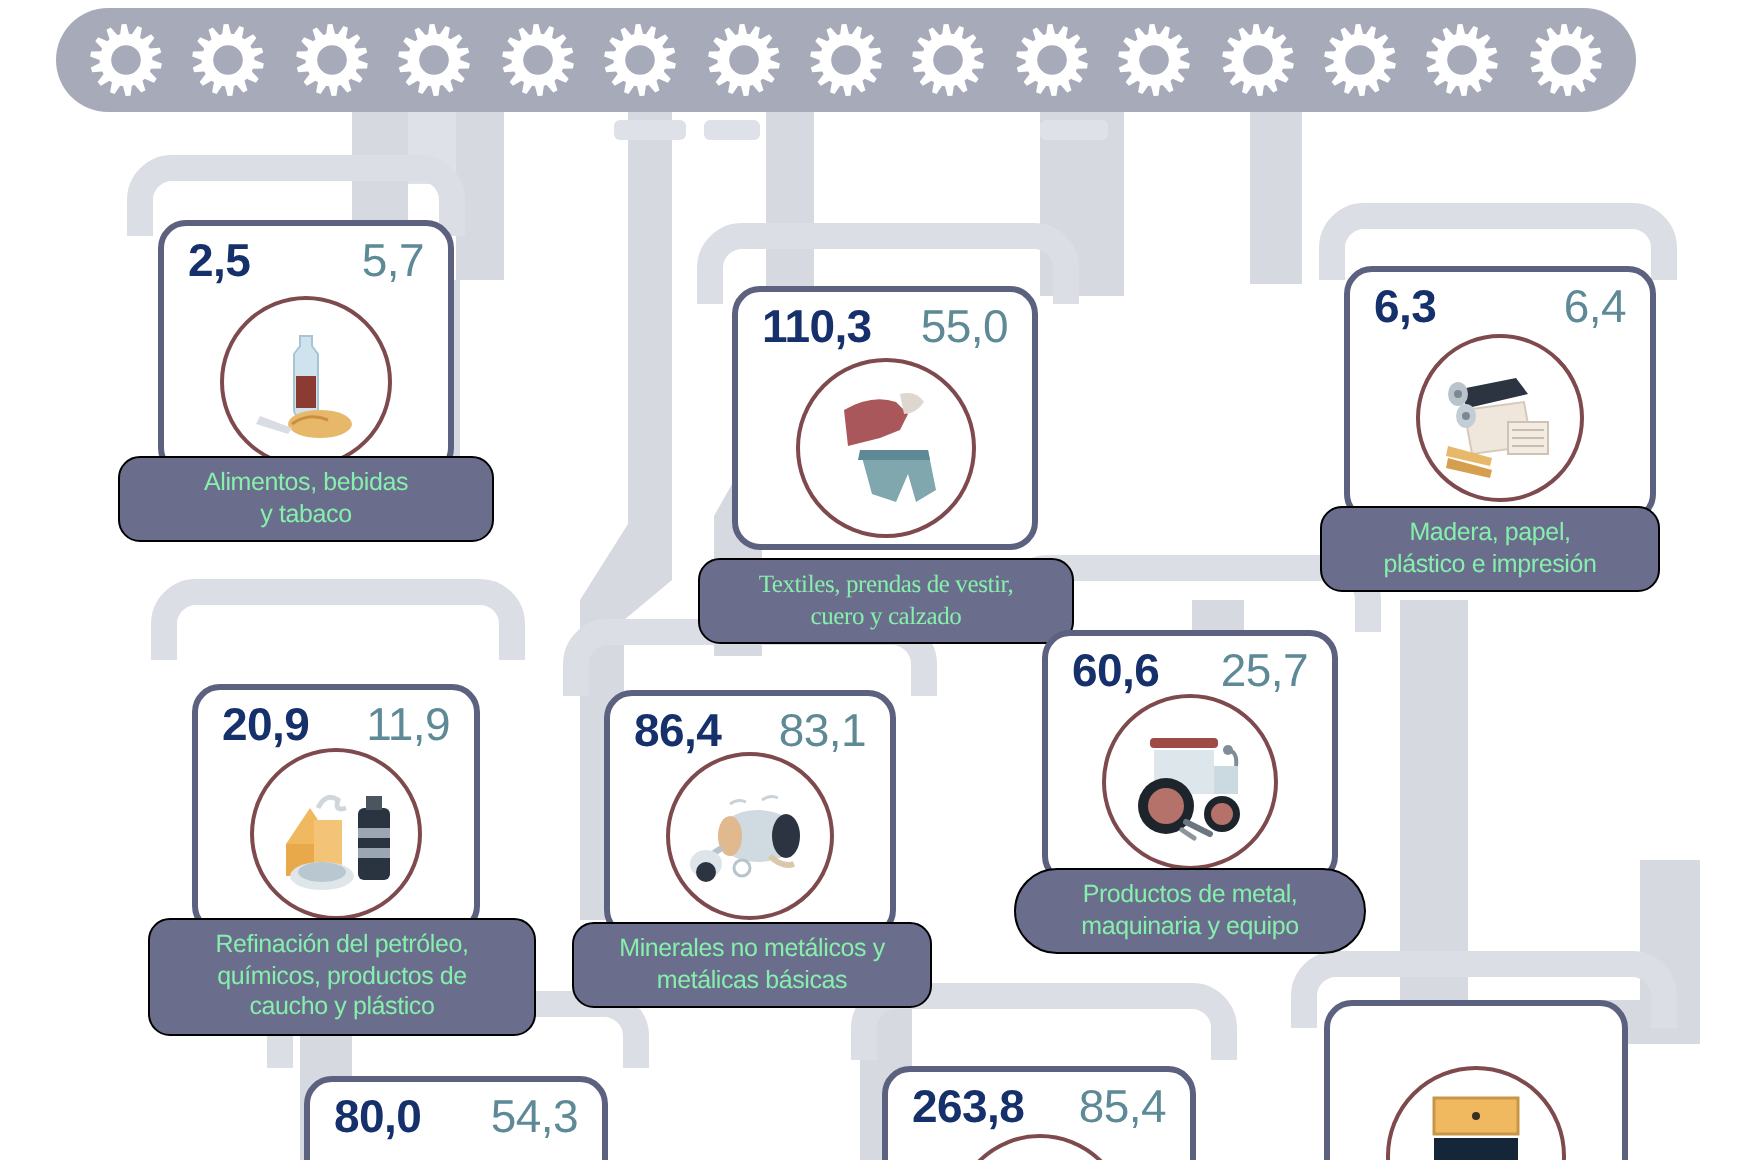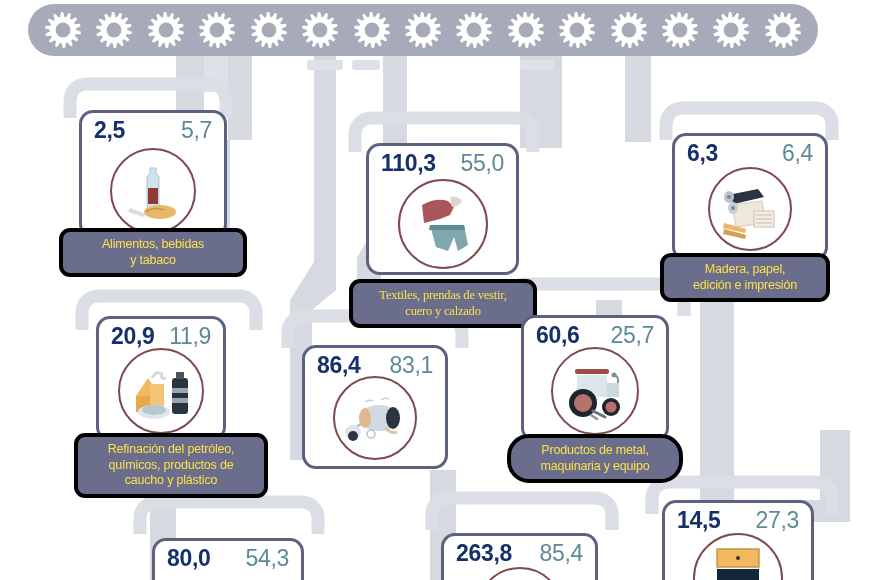--- a/index.html
+++ b/index.html
@@ -59,23 +59,23 @@
     position:absolute;border-radius:50%;
     border:2.5px solid #7e4a4e;
     background:#ffffff;
     left:50%;transform:translateX(-50%);
     z-index:2;
     overflow:hidden;
   }
   .label{
     position:absolute;z-index:8;
     background:#6a6e8c;
-    border:4px solid #000000;
+    border:1px solid #000000;
     border-radius:11px;
-    color:#fde047;
+    color:#86efac;
     text-align:center;
     font-size:12.5px;
     line-height:15.5px;
     padding:5px 0;
     box-sizing:border-box;
     white-space:pre-line;
     font-family:"Liberation Sans", sans-serif;
     letter-spacing:-0.2px;
   }
 
@@ -254,24 +254,24 @@
         <path d="M22 36 l30 -4 4 22 -30 4 z" fill="#efe6dc" stroke="#d6c9bb" stroke-width="1"></path>
         <ellipse cx="23" cy="39" rx="5" ry="6" fill="#c3cdd6"></ellipse>
         <circle cx="23" cy="39" r="2" fill="#7c8894"></circle>
         <rect x="44" y="42" width="20" height="16" fill="#f3ece3" stroke="#cfc2b4"></rect>
         <path d="M46 46 h16 M46 50 h16 M46 54 h16" stroke="#c9bcae" stroke-width="1"></path>
         <path d="M14 54 l22 6 -1 4 -22 -5 z" fill="#e8b86a"></path>
         <path d="M14 60 l22 6 -1 4 -22 -5 z" fill="#d69f4f"></path>
       </svg>
     </div>
     <div class="label" style="left:-12px;top:120px;width:170px;">Madera, papel,
-edición e impresión</div>
-  </div>
-
-  <div class="card" style="left:96px;top:316px;width:130px;height:125px;">
+plástico e impresión</div>
+  </div>
+
+  <div class="card" style="left:96px;top:342px;width:144px;height:125px;">
     <div class="card-frame"></div>
     <div class="nums">
       <span class="num-a">20,9</span>
       <span class="num-b">11,9</span>
     </div>
     <div class="circle" style="top:32px;width:82px;height:82px;">
       <svg class="art" viewBox="0 0 82 82">
         <path d="M16 46 l12 -18 12 18 z" fill="#f0b95f"></path>
         <rect x="16" y="46" width="24" height="16" fill="#e8a94a"></rect>
         <path d="M32 28 q4 -8 10 -4 q-2 6 4 4" stroke="#cfd6dc" stroke-width="2.5" fill="none"></path>
@@ -302,20 +302,22 @@
         <ellipse cx="30" cy="40" rx="6" ry="10" fill="#e0b98e"></ellipse>
         <path d="M26 46 q-8 4 -10 12" stroke="#b8c4cc" stroke-width="3" fill="none"></path>
         <ellipse cx="18" cy="54" rx="8" ry="7" fill="#dde5ea"></ellipse>
         <circle cx="18" cy="58" r="5" fill="#2b3440"></circle>
         <path d="M50 50 q6 6 12 4" stroke="#d8c9a8" stroke-width="3" fill="none"></path>
         <circle cx="36" cy="56" r="4" fill="none" stroke="#b8c4cc" stroke-width="1.5"></circle>
         <path d="M30 24 q4 -3 8 -1" stroke="#c8d2d8" stroke-width="1.5" fill="none"></path>
         <path d="M46 22 q4 -3 8 -1" stroke="#c8d2d8" stroke-width="1.5" fill="none"></path>
       </svg>
     </div>
+    <div class="label" style="left:-16px;top:116px;width:180px;">Minerales no metálicos y
+metálicas básicas</div>
   </div>
 
   <div class="card" style="left:521px;top:315px;width:148px;height:127px;">
     <div class="card-frame"></div>
     <div class="nums">
       <span class="num-a">60,6</span>
       <span class="num-b">25,7</span>
     </div>
     <div class="circle" style="top:32px;width:84px;height:84px;">
       <svg class="art" viewBox="0 0 84 84">
@@ -348,24 +350,20 @@
     <div class="card-frame"></div>
     <div class="nums">
       <span class="num-a">263,8</span>
       <span class="num-b">85,4</span>
     </div>
     <div class="circle" style="top:34px;width:84px;height:84px;"></div>
   </div>
 
   <div class="card" style="left:662px;top:500px;width:152px;height:100px;">
     <div class="card-frame"></div>
-    <div class="nums">
-      <span class="num-a">14,5</span>
-      <span class="num-b">27,3</span>
-    </div>
     <div class="circle" style="top:33px;width:86px;height:86px;">
       <svg class="art" viewBox="0 0 86 86">
         <rect x="22" y="14" width="42" height="18" fill="#f0b95f" stroke="#c89546" stroke-width="1.5"></rect>
         <circle cx="43" cy="23" r="2" fill="#3a2f22"></circle>
         <rect x="22" y="34" width="42" height="30" fill="#142637"></rect>
       </svg>
     </div>
   </div>
 
 </div>

